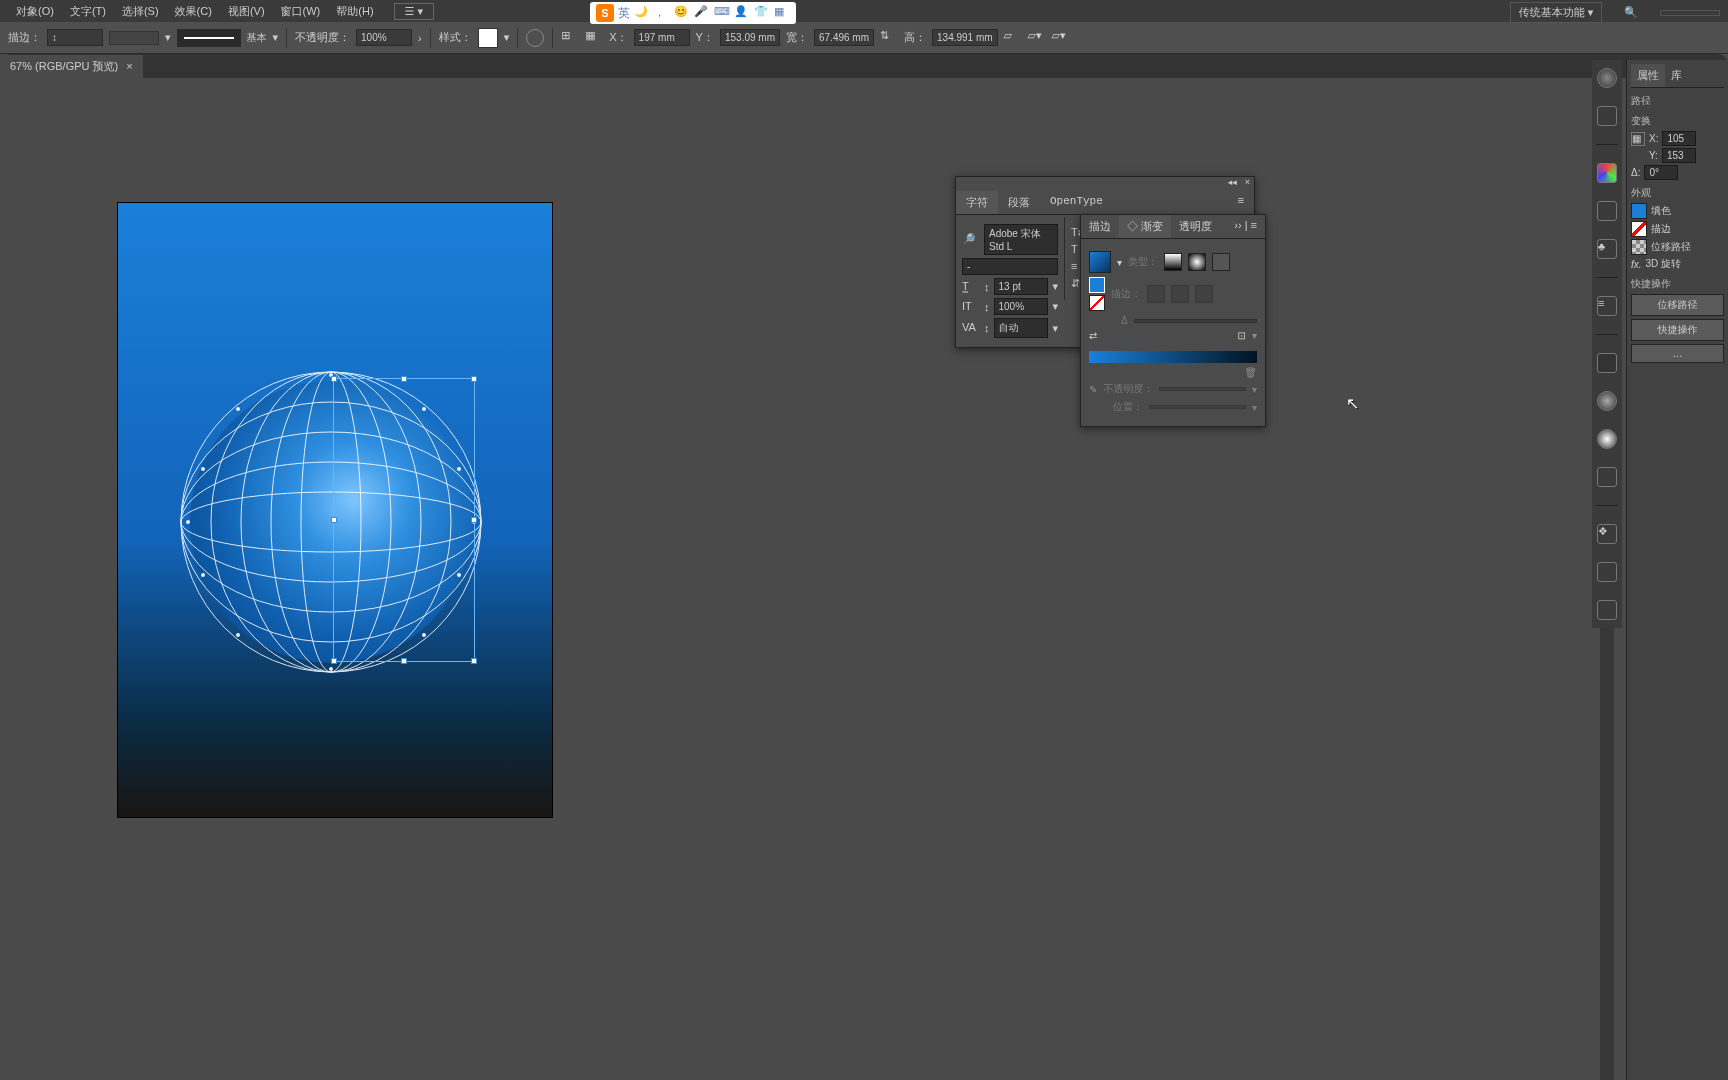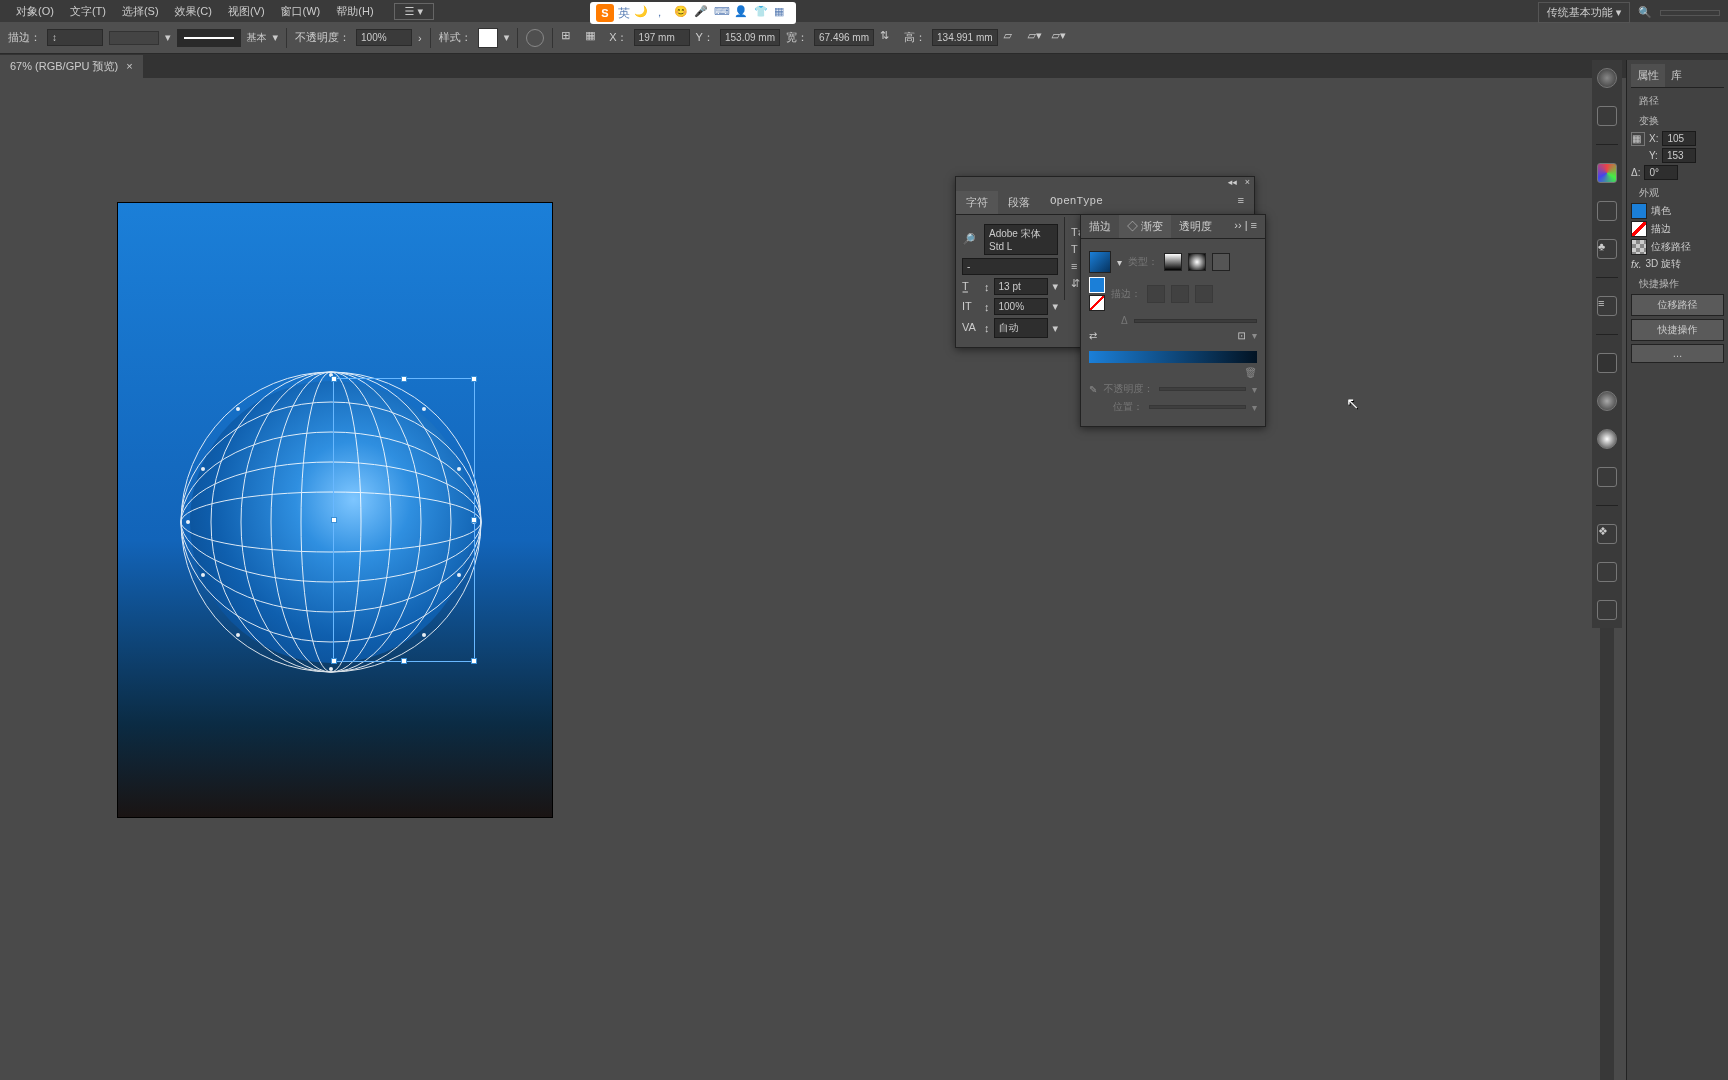--- a/index.html
+++ b/index.html
@@ -4,37 +4,37 @@
 <style>
 * { margin: 0; padding: 0; box-sizing: border-box; font-family: "Microsoft YaHei", sans-serif; }
 body { background: #4a4a4a; width: 1728px; height: 1080px; overflow: hidden; color: #ccc; font-size: 11px; position: relative; }
 
 
 .menubar { height: 22px; background: #3a3a3a; display: flex; align-items: center; padding: 0 8px; gap: 0; }
 .menubar span { padding: 3px 8px; cursor: default; }
 .os-tray { position: absolute; top: 2px; left: 590px; display: flex; gap: 4px; align-items: center; background: #fff; border-radius: 3px; padding: 2px 6px; }
 .os-tray .sogou { width: 18px; height: 18px; background: #ff7b00; border-radius: 3px; color: #fff; text-align: center; line-height: 18px; font-weight: bold; }
 .os-tray .ic { width: 16px; height: 16px; color: #5b7fb5; }
-.workspace-sel { position: absolute; top: 2px; right: 8px; display: flex; align-items: center; gap: 8px; }
+.workspace-sel { position: absolute; top: 2px; right: 8px; display: flex; align-items: center; gap: 22px; }
 .workspace-sel .dd { background: #3a3a3a; padding: 2px 8px; border: 1px solid #555; }
 .workspace-sel .search { background: #3a3a3a; padding: 2px 8px; border: 1px solid #555; width: 60px; }
 
 
 .optbar { height: 32px; background: #4f4f4f; border-bottom: 1px solid #2a2a2a; display: flex; align-items: center; padding: 0 8px; gap: 6px; }
 .optbar .lbl { font-size: 11px; }
 .optbar .num { background: #3a3a3a; border: 1px solid #2a2a2a; padding: 2px 4px; min-width: 56px; font-size: 10px; }
 .optbar .sw { width: 20px; height: 20px; background: #fff; border: 1px solid #333; }
 .optbar .swg { width: 60px; height: 14px; background: linear-gradient(to right,#000,#fff); border: 1px solid #333; }
 .optbar .stroke-sw { width: 64px; height: 18px; background: #2a2a2a; display: flex; align-items: center; justify-content: center; }
 .optbar .stroke-sw::before { content:""; width: 50px; height: 2px; background: #fff; }
 .optbar .ic { width: 18px; height: 18px; display: inline-block; }
 .optbar .sep { width: 1px; height: 20px; background: #333; margin: 0 2px; }
 
 
-.doctabs { height: 24px; background: #333; display: flex; align-items: center; }
+.doctabs { height: 24px; background: #333; display: flex; align-items: center; border-radius: 11px; }
 .doctab { padding: 4px 10px; background: #4a4a4a; font-size: 11px; display: flex; gap: 8px; align-items: center; }
 .doctab .x { cursor: pointer; }
 
 
 .canvas-area { position: absolute; top: 78px; left: 0; right: 120px; bottom: 0; background: #4a4a4a; overflow: hidden; }
 .artboard { position: absolute; left: 118px; top: 125px; width: 434px; height: 614px; background: linear-gradient(to bottom, #1b7fd8 0%, #1264b9 55%, #0b2b43 85%, #1a1413 100%); box-shadow: 0 0 0 1px #000; }
 .globe { position: absolute; left: 72px; top: 178px; width: 282px; height: 282px; border-radius: 50%; background: radial-gradient(circle at 58% 42%, #7ec6ff 0%, #2f8fe0 25%, #0f5fae 60%, #063d7a 100%); }
 .mesh { position: absolute; left: 60px; top: 166px; width: 306px; height: 306px; }
 .selbox { position: absolute; left: 215px; top: 175px; width: 142px; height: 284px; border: 1px solid #69b8ff; }
 .selbox .h { position: absolute; width: 6px; height: 6px; background: #fff; border: 1px solid #3a8fd6; }
@@ -45,21 +45,21 @@
 
 .dock { position: absolute; top: 60px; right: 106px; width: 30px; background: #3a3a3a; display: flex; flex-direction: column; align-items: center; padding: 8px 0; gap: 18px; }
 .dock .di { width: 20px; height: 20px; border: 1px solid #777; border-radius: 3px; }
 .dock .sep { width: 22px; height: 1px; background: #222; }
 
 
 .props { position: absolute; top: 60px; right: 0; width: 102px; bottom: 0; background: #424242; border-left: 1px solid #222; padding: 4px; overflow: hidden; }
 .props .tabrow { display: flex; border-bottom: 1px solid #222; margin-bottom: 4px; }
 .props .tab { padding: 4px 6px; font-size: 11px; }
 .props .tab.active { background: #4f4f4f; }
-.props .sect { font-size: 10px; margin: 6px 8px 3px; color: #bbb; }
+.props .sect { font-size: 10px; margin: 6px 0 3px; color: #bbb; }
 .props .row { display: flex; align-items: center; gap: 4px; margin: 2px 0; font-size: 10px; }
 .props .row .val { background: #2e2e2e; border: 1px solid #1a1a1a; padding: 1px 4px; min-width: 34px; font-size: 10px; }
 .props .swatch { width: 16px; height: 16px; border: 1px solid #222; }
 .props .btn { background: #5a5a5a; border: 1px solid #222; padding: 3px 6px; font-size: 10px; width: 100%; margin: 3px 0; text-align: center; }
 
 
 .float-char { position: absolute; left: 955px; top: 176px; width: 300px; background: #4b4b4b; border: 1px solid #222; box-shadow: 0 2px 8px rgba(0,0,0,.5); }
 .float-char .titlebar { height: 14px; display: flex; justify-content: flex-end; padding: 0 4px; gap: 8px; font-size: 9px; }
 .float-char .tabs { display: flex; border-bottom: 1px solid #222; }
 .float-char .tabs .t { padding: 4px 10px; font-size: 11px; font-family: Liberation Mono, monospace; }

